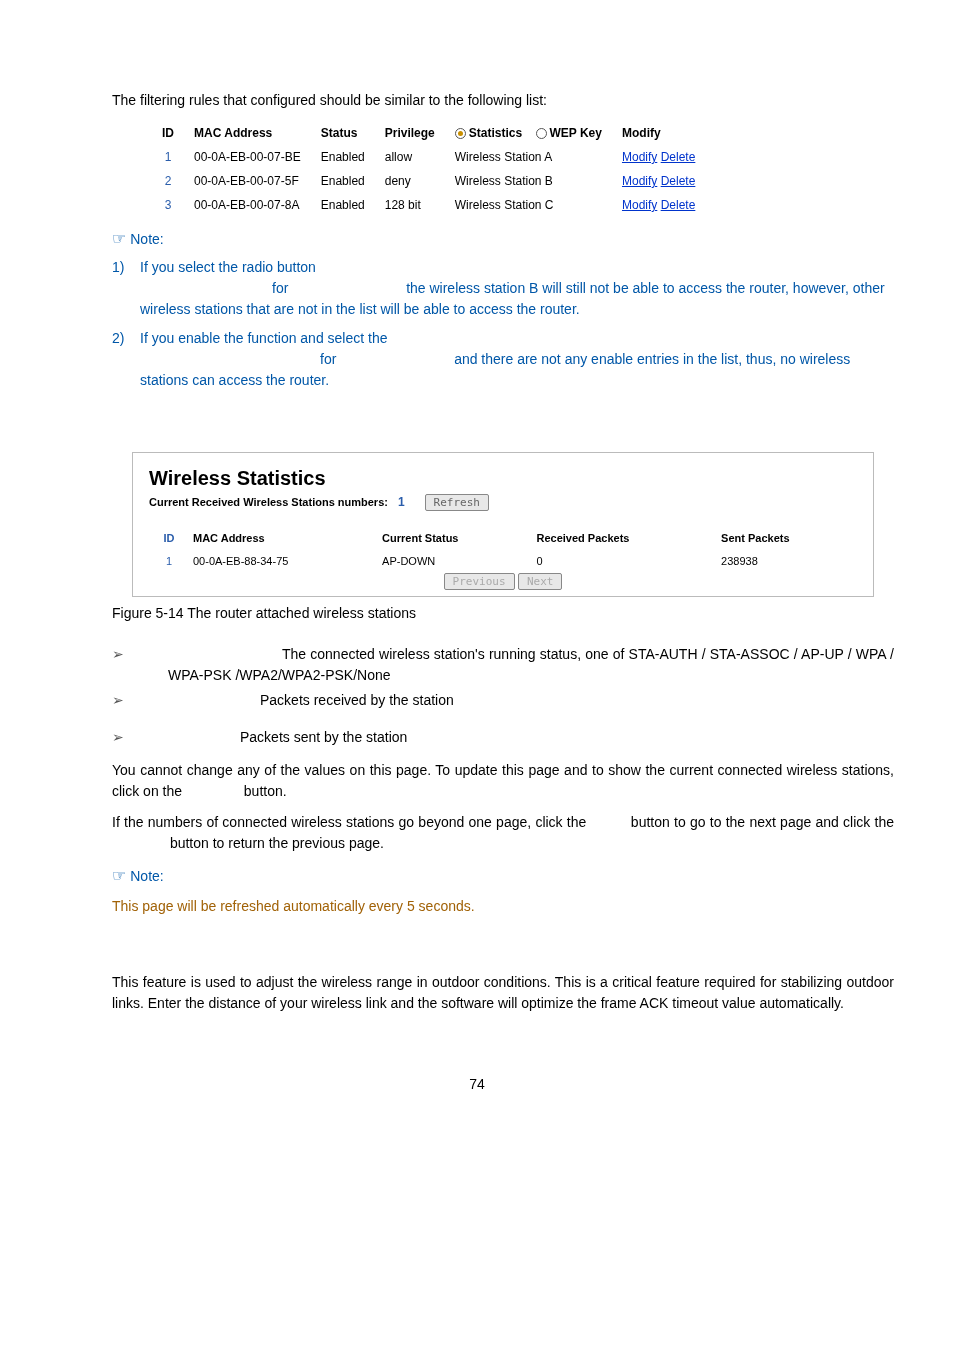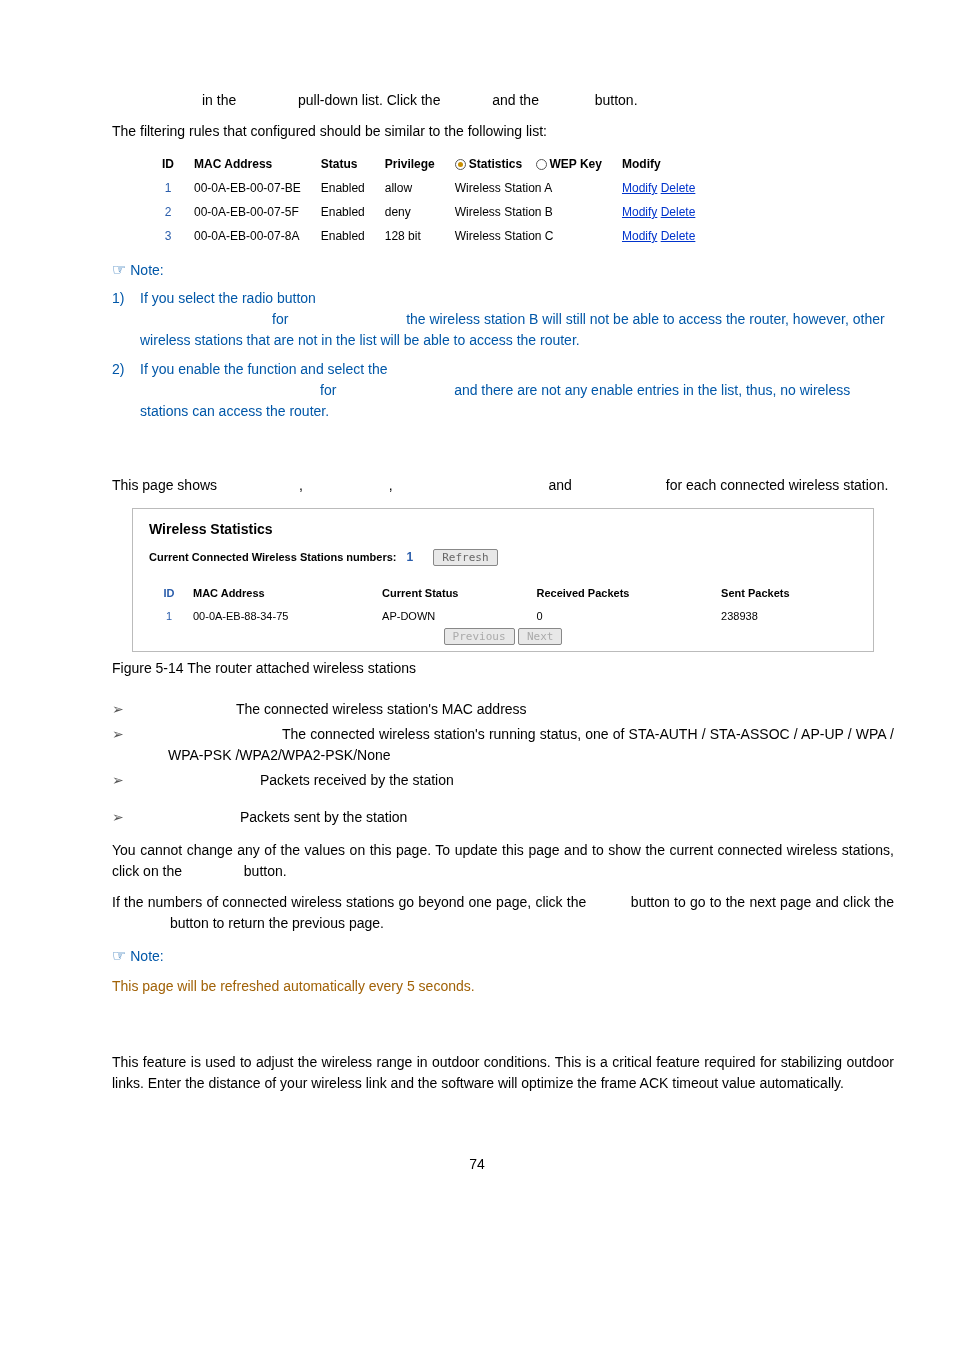--- a/index.html
+++ b/index.html
@@ -31,21 +31,21 @@
     
     .notelist { margin-top: 6px; }
     .noteitem { display: flex; margin-bottom: 8px; color: #0057a8; }
     .noteitem .num { width: 28px; flex-shrink: 0; }
     .noteitem .text { flex: 1; }
     
     .section-title { font-weight: bold; margin: 30px 0 4px 0; }
     
     
     .statbox { border: 1px solid #bbb; margin: 12px 20px 6px 20px; padding: 10px 16px 6px 16px; font-size: 12px; }
-    .stattitle { font-size: 14px; font-weight: bold; margin-bottom: 8px; }
+    .stattitle { font-size: 20px; font-weight: bold; margin-bottom: 0; }
     .statrow { display: flex; align-items: center; margin-bottom: 16px; }
     .statrow .lbl { font-size: 11px; font-weight: bold; margin-right: 10px; }
     .statrow .val { color: #2a5dab; margin-right: 20px; font-weight: bold; }
     .btn { font-family: monospace; font-size: 11px; border: 1px solid #888; background: #e8e8e8; padding: 1px 8px; border-radius: 2px; color: #666; }
     .btn.gray { color: #aaa; }
     .tbl2 { width: 100%; font-size: 11px; border-collapse: collapse; }
     .tbl2 th { text-align: left; font-weight: bold; padding: 3px 4px; }
     .tbl2 td { padding: 3px 4px; }
     .tbl2 .numcol { color: #2a5dab; text-align: center; width: 40px; }
     .btnrow { text-align: center; }
@@ -65,29 +65,20 @@
     .pagenum { text-align: center; margin-top: 60px; font-size: 14px; }
     
     .smgap { height: 8px; }
     .heading-space { margin-top: 28px; }
   </style>
 </head>
 <body>
 
 <div class="content">
 
-  <div class="para" style="margin-left: 90px;">
-    <span>in the</span>
-    <span style="display:inline-block; width:54px;"></span>
-    <span>pull-down list. Click the</span>
-    <span style="display:inline-block; width:44px;"></span>
-    <span>and the</span>
-    <span style="display:inline-block; width:48px;"></span>
-    <span>button.</span>
-  </div>
 
   <div class="para">The filtering rules that configured should be similar to the following list:</div>
 
   <table class="tbl1">
     <tbody>
         <tr>
       <th>ID</th>
       <th>MAC Address</th>
       <th>Status</th>
       <th>Privilege</th>
@@ -146,32 +137,25 @@
         <span>If you enable the function and select the</span><br>
         <span style="display:inline-block; width:180px;"></span><span>for</span>
         <span style="display:inline-block; width:110px;"></span>
         <span>and there are not any enable entries in the list, thus, no wireless stations can access the router.</span>
       </div>
     </div>
   </div>
 
   <div class="section-title heading-space" style="color:#fff;">5.6.4 Wireless Statistics</div>
 
-  <div class="para">
-    <span>This page shows</span>
-    <span style="display:inline-block; width:78px;"></span><span>,</span>
-    <span style="display:inline-block; width:82px;"></span><span>,</span>
-    <span style="display:inline-block; width:152px;"></span><span>and</span>
-    <span style="display:inline-block; width:90px;"></span><span>for each connected wireless station.</span>
-  </div>
 
   <div class="statbox">
     <div class="stattitle">Wireless Statistics</div>
     <div class="statrow">
-      <span class="lbl">Current Connected Wireless Stations numbers:</span>
+      <span class="lbl">Current Received Wireless Stations numbers:</span>
       <span class="val">1</span>
       <button class="btn">Refresh</button>
     </div>
     <table class="tbl2">
       <tbody>
           <tr>
         <th class="numcol">ID</th>
         <th>MAC Address</th>
         <th>Current Status</th>
         <th>Received Packets</th>
@@ -189,23 +173,20 @@
     <div class="btnrow">
       <button class="btn gray">Previous</button>
       <button class="btn gray">Next</button>
     </div>
   </div>
 
   <div class="figcap">Figure 5-14 The router attached wireless stations</div>
 
   <ul class="bul">
     <li>
-      <span style="display:inline-block; width:100px;"></span><span>The connected wireless station's MAC address</span>
-    </li>
-    <li>
       <div class="justify"><span style="display:inline-block; width:114px;"></span><span>The connected wireless station's running status, one of STA-AUTH / STA-ASSOC / AP-UP / WPA / WPA-PSK /WPA2/WPA2-PSK/None</span></div>
     </li>
     <li>
       <span style="display:inline-block; width:124px;"></span><span>Packets received by the station</span>
     </li>
     <li style="margin-top:16px;">
       <span style="display:inline-block; width:104px;"></span><span>Packets sent by the station</span>
     </li>
   </ul>
 

